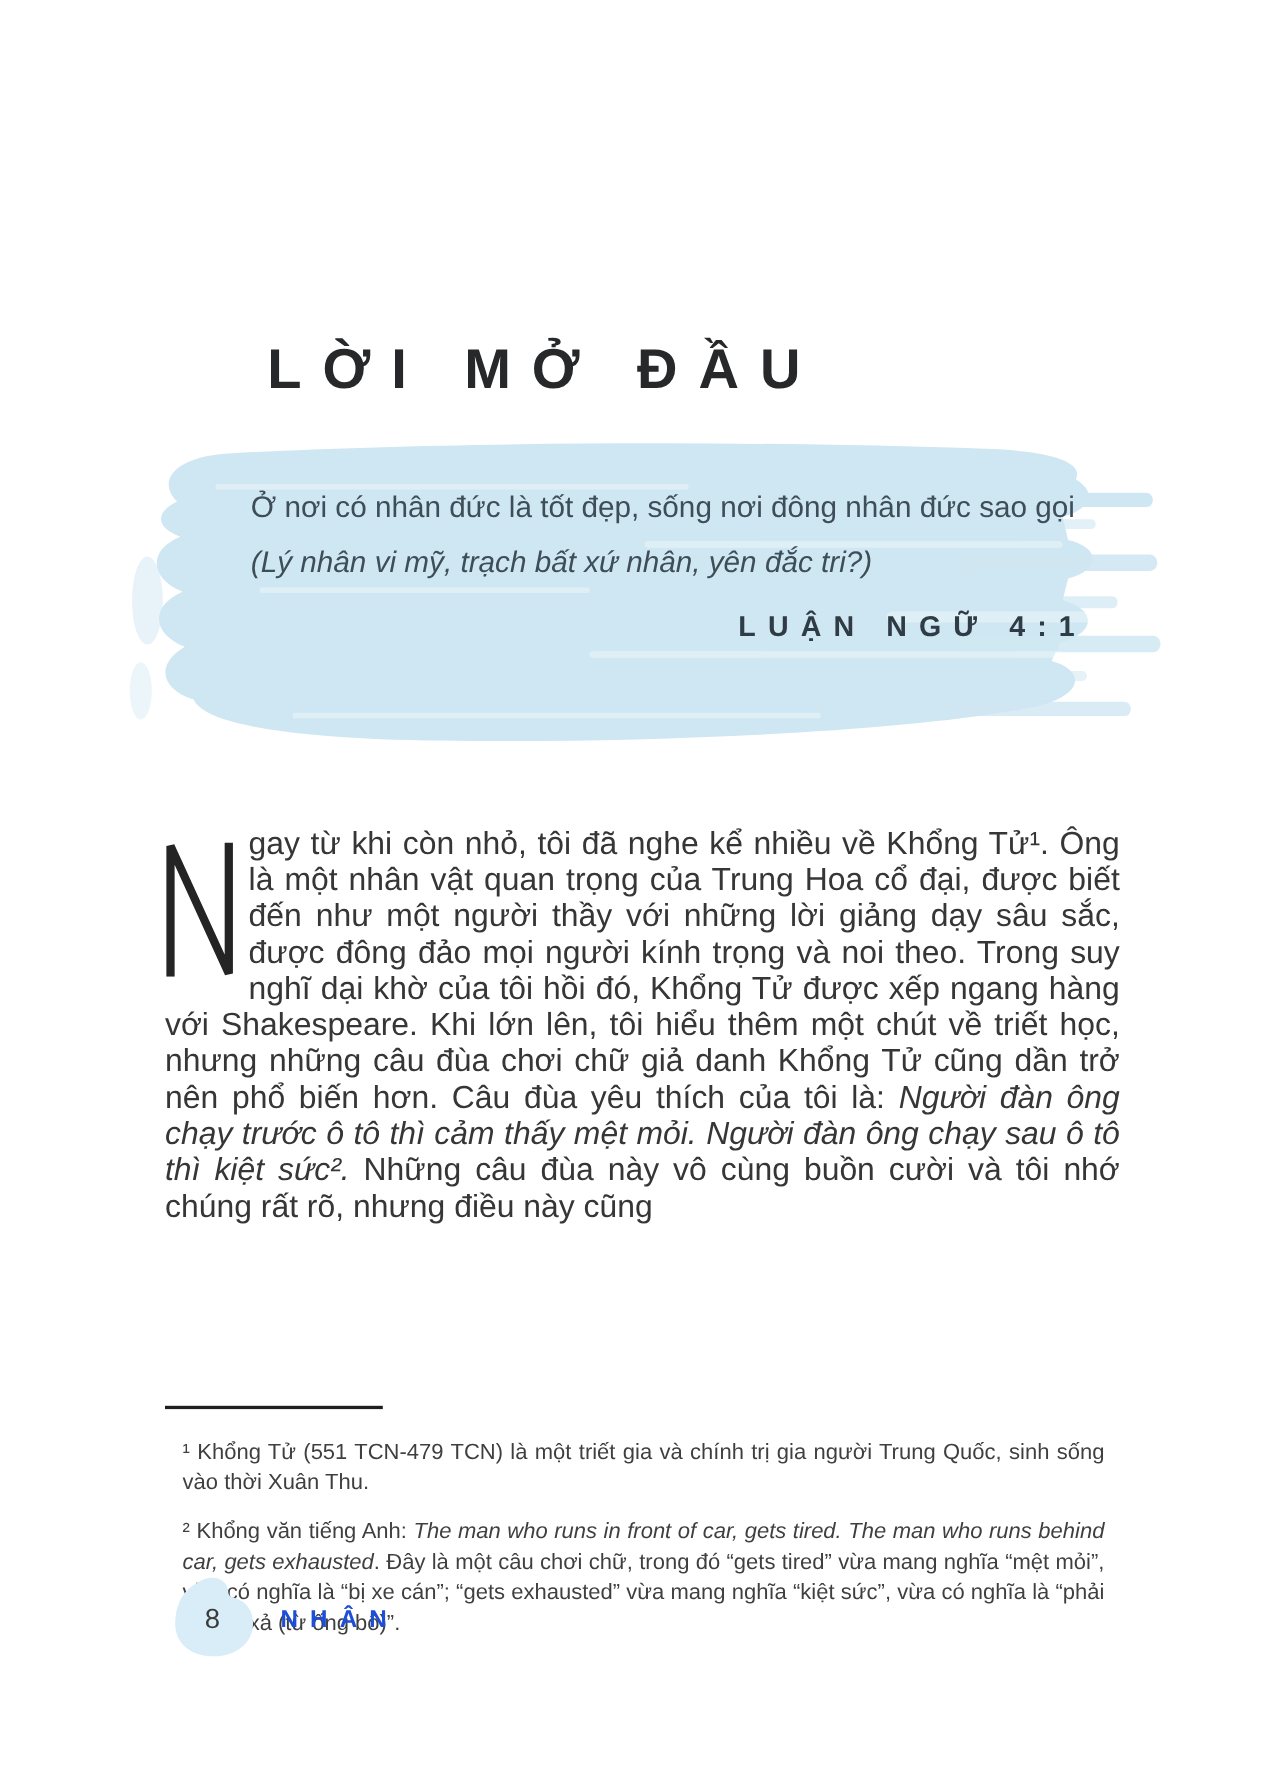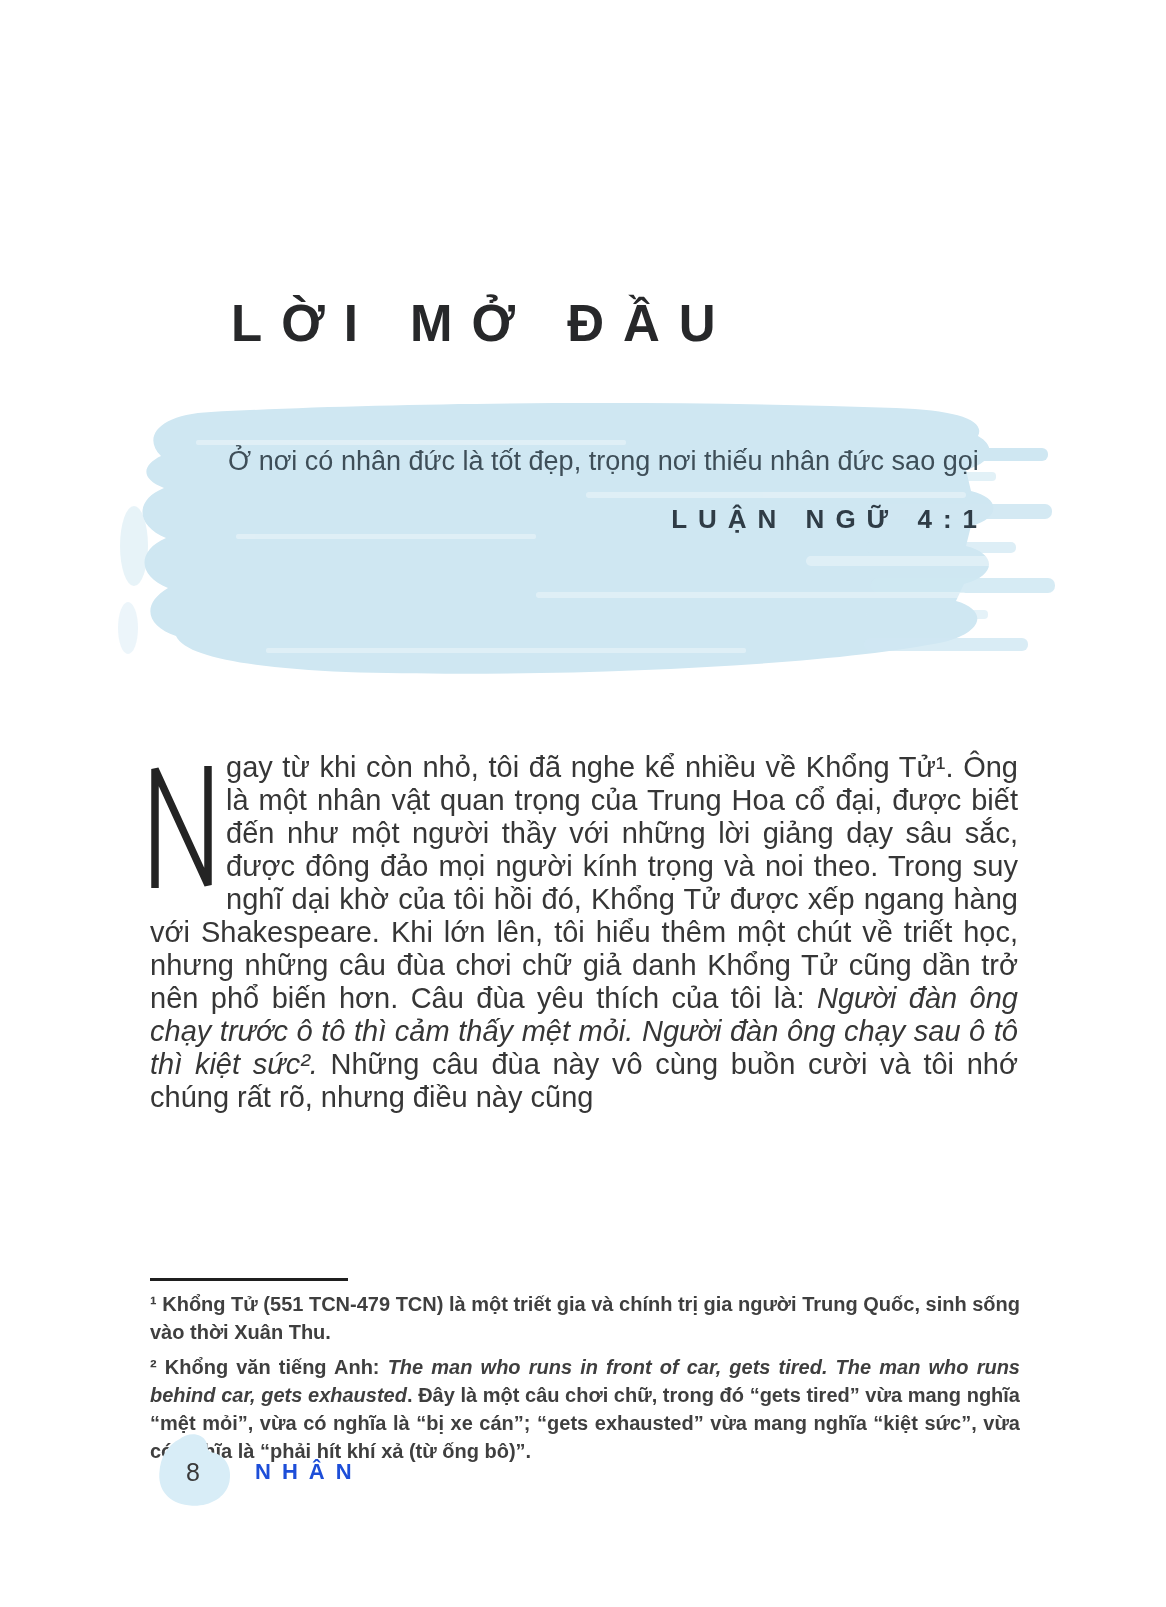--- a/index.html
+++ b/index.html
@@ -9,21 +9,21 @@
     font-family:"Liberation Sans", sans-serif;
     position:relative;
     color:#363636;
     -webkit-font-smoothing:antialiased;
   }
   .page{position:absolute;inset:0;overflow:hidden;}
 
   
   .chapter-title{
     position:absolute;left:231px;top:293px;
-    margin:0;
+    margin:12px;
     font-size:51px;font-weight:600;letter-spacing:19px;
     color:#27282a;line-height:1.2;white-space:nowrap;
   }
 
   
   .quote-block{position:absolute;left:116px;top:396px;width:944px;height:302px;}
   .brush-svg{position:absolute;left:0;top:0;width:100%;height:100%;}
   .quote-text{position:absolute;left:112px;top:40px;width:760px;}
   .qline{
     margin:0;font-size:27px;line-height:50px;
@@ -51,21 +51,21 @@
   
   .fn-divider{
     position:absolute;left:150px;top:1278px;
     width:198px;height:3px;background:#1f1f1f;
   }
   .footnotes{
     position:absolute;left:150px;top:1290px;width:870px;
     font-size:20px;line-height:28px;color:#3f3f3f;
     text-align:justify;
   }
-  .fn{margin:0;font-weight:bold;}
+  .fn{margin:16px;}
   .fn + .fn{margin-top:7px;}
 
   
   .page-footer{position:absolute;left:152px;top:1431px;width:400px;height:84px;}
   .page-number-blob{position:absolute;left:0;top:0;width:82px;height:82px;}
   .page-number-blob svg{position:absolute;inset:0;}
   .pg-num{
     position:absolute;left:0;top:0;width:82px;height:82px;
     display:flex;align-items:center;justify-content:center;
     font-size:25px;color:#3a3a3a;
@@ -104,21 +104,22 @@
       <g fill="#ffffff" opacity="0.35">
         <rect x="80" y="44" width="430" height="5" rx="2"></rect>
         <rect x="470" y="96" width="380" height="6" rx="3"></rect>
         <rect x="120" y="138" width="300" height="5" rx="2"></rect>
         <rect x="690" y="160" width="190" height="10" rx="5"></rect>
         <rect x="420" y="196" width="430" height="6" rx="3"></rect>
         <rect x="150" y="252" width="480" height="5" rx="2"></rect>
       </g>
     </svg>
     <div class="quote-text">
-      <p class="qline">Ở nơi có nhân đức là tốt đẹp, trọng nơi thiếu nhân đức sao gọi</p>
+      <p class="qline">Ở nơi có nhân đức là tốt đẹp, sống nơi đông nhân đức sao gọi</p>
+      <p class="qline italic">(Lý nhân vi mỹ, trạch bất xứ nhân, yên đắc tri?)</p>
       <p class="qsource">LUẬN NGỮ 4:1</p>
     </div>
   </section>
 
   <section class="body-text">
     <span class="dropcap-box" aria-hidden="true">
       <svg width="63" height="122" viewBox="0 0 63 122">
         <path d="M5 122 L5 3 L58 119 L58 0" fill="none" stroke="#242424" stroke-width="7.5"></path>
       </svg>
     </span><span>gay từ khi còn nhỏ, tôi đã nghe kể nhiều về Khổng Tử¹. Ông là một nhân vật quan trọng của Trung Hoa cổ đại, được biết đến như một người thầy với những lời giảng dạy sâu sắc, được đông đảo mọi người kính trọng và noi theo. Trong suy nghĩ dại khờ của tôi hồi đó, Khổng Tử được xếp ngang hàng với Shakespeare. Khi lớn lên, tôi hiểu thêm một chút về triết học, nhưng những câu đùa chơi chữ giả danh Khổng Tử cũng dần trở nên phổ biến hơn. Câu đùa yêu thích của tôi là: </span><span class="italic">Người đàn ông chạy trước ô tô thì cảm thấy mệt mỏi. Người đàn ông chạy sau ô tô thì kiệt sức².</span><span> Những câu đùa này vô cùng buồn cười và tôi nhớ chúng rất rõ, nhưng điều này cũng</span>

